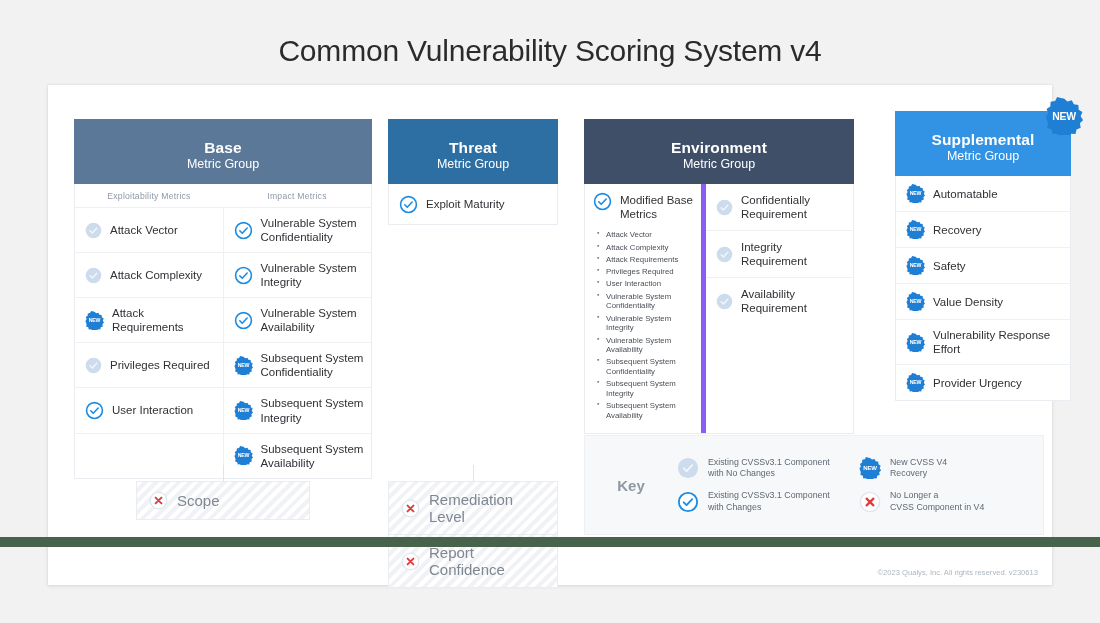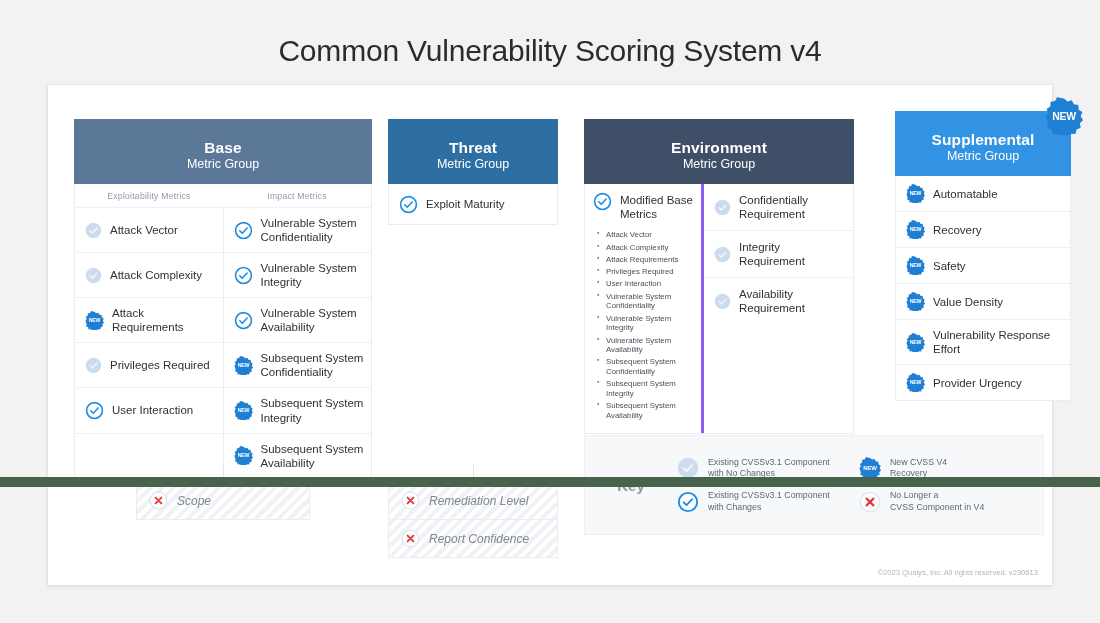--- a/index.html
+++ b/index.html
@@ -2,21 +2,21 @@
 <html><head>
 <meta charset="utf-8">
 <style>
   * { box-sizing: border-box; margin: 0; padding: 0; }
   html, body {
     width: 1100px; height: 623px;
     background: #f2f2f2;
     font-family: "Liberation Sans", sans-serif;
     overflow: hidden;
   }
-  #stage { position: relative; width: 1100px; height: 487px; }
+  #stage { position: relative; width: 1100px; height: 547px; }
 
   
   #page-title {
     position: absolute; top: 34px; left: 0; width: 1100px;
     text-align: center;
     font-size: 30px; font-weight: 400; color: #2b2b2b;
     letter-spacing: -0.2px;
   }
 
   
@@ -70,21 +70,21 @@
   
   .hatch {
     background-image: repeating-linear-gradient(
       -45deg, #ffffff 0 4px, #f0f2f5 4px 8px);
     border: 1px solid #e9edf1;
   }
   .hrow {
     display: flex; align-items: center; gap: 9px;
     padding: 9px 12px; min-height: 32px;
   }
-  .hrow .hlabel { font-size: 12px; color: #7e8792; font-style: italic; }
+  .hrow .hlabel { font-size: 15px; color: #7e8792; }
 
   #scope-box { position: absolute; left: 88px; top: 396px; width: 174px; }
   #connector-base {
     position: absolute; left: 175px; top: 380px;
     width: 1px; height: 17px; background: #dfe4ea;
   }
 
   
   #grp-threat { left: 340px; top: 34px; width: 170px; }
   #grp-threat .grp-head { background: #2d6fa3; }
@@ -95,21 +95,21 @@
   #connector-threat {
     position: absolute; left: 425px; top: 380px;
     width: 1px; height: 17px; background: #dfe4ea;
   }
 
   
   #grp-env { left: 536px; top: 34px; width: 270px; }
   #grp-env .grp-head { background: #3f4f68; }
   #grp-env .env-cols { display: flex; }
   #grp-env .env-left { flex: 0 0 116px; padding: 8px 4px 10px 8px; }
-  #grp-env .env-right { flex: 1; border-left: 3px solid #8b5cf6; }
+  #grp-env .env-right { flex: 1; border-left: 5px solid #8b5cf6; }
   .env-top { display: flex; align-items: flex-start; gap: 8px; }
   .env-top .mlabel { padding-top: 1px; }
   .bullets { list-style: none; margin: 9px 0 0 4px; }
   .bullets li {
     position: relative; padding-left: 9px; margin-bottom: 2.5px;
     font-size: 7.8px; color: #4a4f57; line-height: 1.25;
   }
   .bullets li::before {
     content: "\25AA"; position: absolute; left: 0; top: -1px;
     color: #7c8490; font-size: 7px;

